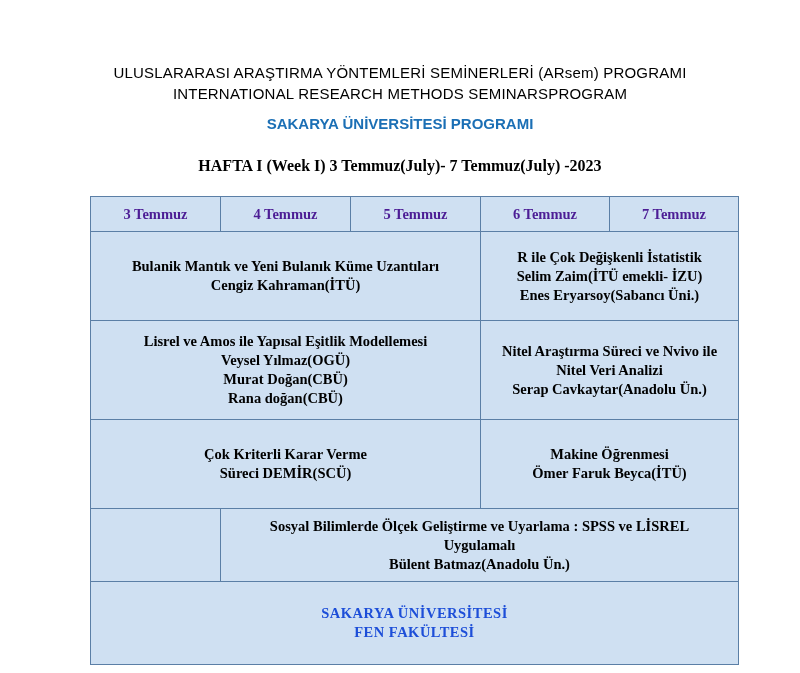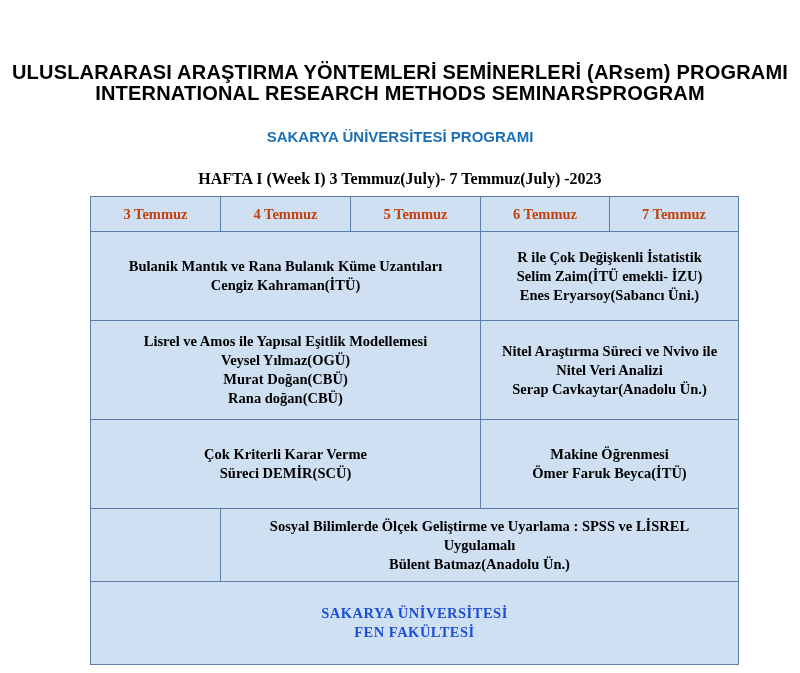--- a/index.html
+++ b/index.html
@@ -20,32 +20,32 @@
     height: 673px;
     position: relative;
   }
   .header {
     text-align: center;
     padding-top: 62px;
   }
   .header .line1,
   .header .line2 {
     font-family: "Liberation Sans", sans-serif;
-    font-weight: bold;
-    font-size: 20px;
+    font-weight: normal;
+    font-size: 15px;
     letter-spacing: 0.2px;
     line-height: 21px;
     color: #000000;
   }
   .header .line3 {
     font-family: "Liberation Sans", sans-serif;
     font-weight: bold;
     font-size: 15px;
     color: #1b6fb5;
-    margin-top: 22px;
+    margin-top: 9px;
     line-height: 22px;
   }
   .header .line4 {
     font-family: "Liberation Serif", serif;
     font-weight: bold;
     font-size: 16px;
     color: #000000;
     margin-top: 20px;
     line-height: 22px;
   }
@@ -66,21 +66,21 @@
     text-align: center;
     background: #cfe0f2;
     font-family: "Liberation Serif", serif;
     font-weight: bold;
     font-size: 14.5px;
     line-height: 19px;
     padding: 6px 6px;
   }
   td.dayhead {
     background: #ffff00;
-    color: #c2410c;
+    color: #4c1d95;
     font-size: 14px;
     height: 22px;
     padding: 3px 4px;
   }
   td.empty {
     background: #cfe0f2;
   }
   td.cell {
     background: #cfe0f2;
   }
@@ -125,21 +125,21 @@
         <tr>
           <td class="dayhead">3 Temmuz</td>
           <td class="dayhead">4 Temmuz</td>
           <td class="dayhead">5 Temmuz</td>
           <td class="dayhead">6 Temmuz</td>
           <td class="dayhead">7 Temmuz</td>
         </tr>
 
         <tr class="r1">
           <td class="cell" colspan="3">
-            <span class="cellline">Bulanik Mantık ve Rana Bulanık Küme Uzantıları</span>
+            <span class="cellline">Bulanik Mantık ve Yeni Bulanık Küme Uzantıları</span>
             <span class="cellline">Cengiz Kahraman(İTÜ)</span>
           </td>
           <td class="cell" colspan="2">
             <span class="cellline">R ile Çok Değişkenli İstatistik</span>
             <span class="cellline">Selim Zaim(İTÜ emekli- İZU)</span>
             <span class="cellline">Enes Eryarsoy(Sabancı Üni.)</span>
           </td>
         </tr>
 
         <tr class="r2">

